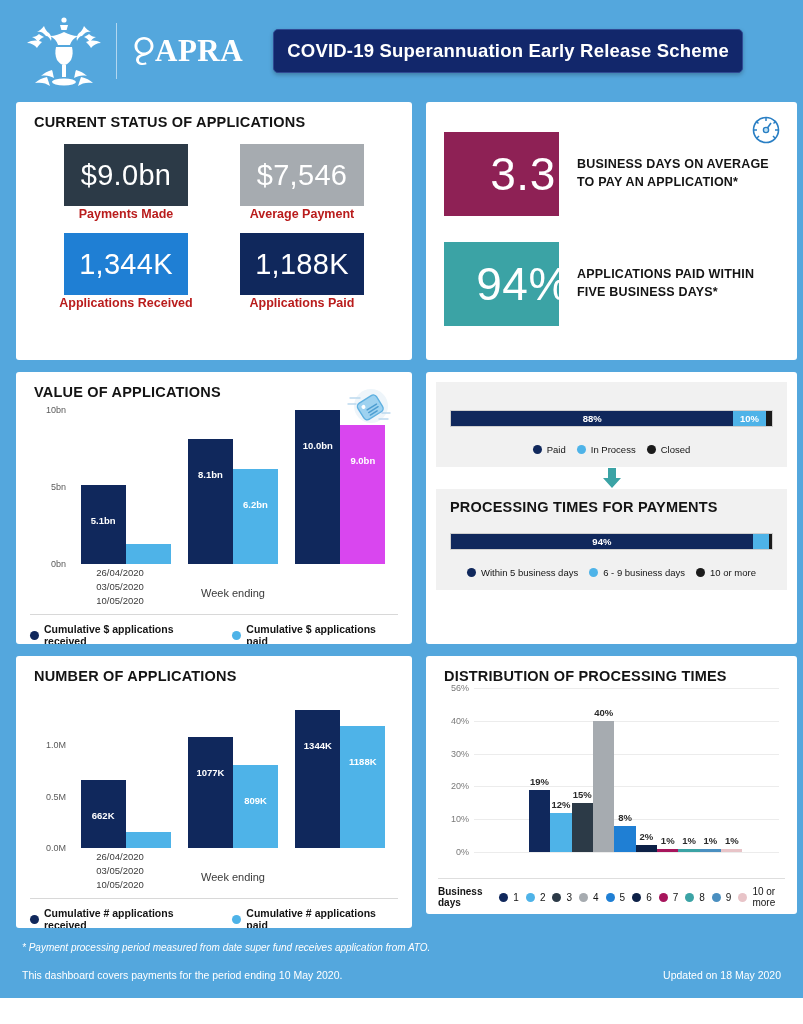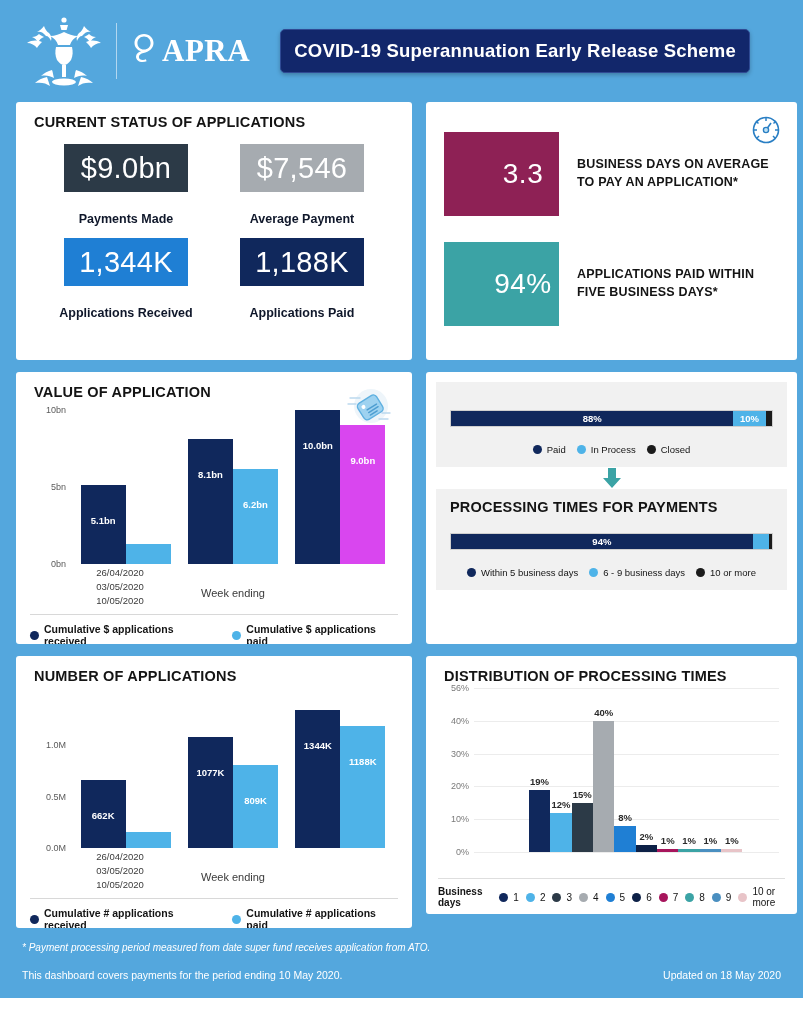--- a/index.html
+++ b/index.html
@@ -25,21 +25,21 @@
     align-items:center;
     padding:0 22px;
     gap:0;
   }
   .coat-of-arms { width:84px; height:74px; flex:0 0 auto; }
   .hdr-divider {
     width:1px; height:56px; background:rgba(255,255,255,.55);
     margin:0 16px 0 10px; flex:0 0 auto;
   }
   .apra-logo {
-    display:flex; align-items:flex-start; gap:7px;
+    display:flex; align-items:center; 
     flex:0 0 auto;
   }
   .apra-mark { width:22px; height:30px; }
   .apra-word {
     font-family:"Liberation Serif", serif;
     font-size:31px; font-weight:700; color:#fff;
     letter-spacing:.5px;
   }
   .title-banner {
     margin-left:30px;
@@ -79,41 +79,41 @@
 
   
   .kpi-card { height:258px; }
   .kpi-grid {
     display:grid; grid-template-columns:1fr 1fr;
     row-gap:6px; column-gap:0;
     padding:14px 22px 0 22px;
   }
   .kpi-cell { display:flex; flex-direction:column; align-items:center; }
   .kpi-box {
-    width:124px; height:48px;
+    width:124px; height:62px;
     display:flex; align-items:center; justify-content:center;
     color:#ffffff;
     font-size:29px; font-weight:400;
     letter-spacing:.3px;
   }
   .kpi-label {
-    margin-top:20px; margin-bottom:6px;
-    font-size:12.5px; font-weight:700; color:#0f172a;
+    margin-top:1px; margin-bottom:6px;
+    font-size:12.5px; font-weight:700; color:#b91c1c;
   }
 
   
   .stats-card { height:258px; padding:16px 18px; }
   .gauge-icon-wrap { position:absolute; top:10px; right:14px; }
   .stat-row { display:flex; align-items:center; gap:18px; }
   .stat-row.first { margin-top:14px; }
   .stat-row.second { margin-top:26px; }
   .stat-box {
     width:115px; height:84px;
     display:flex; align-items:center; justify-content:center;
-    color:#fff; font-size:28px; font-weight:400; letter-spacing:.5px;
+    color:#fff; font-size:46px; font-weight:400; letter-spacing:.5px;
     flex:0 0 auto;
     padding-left:43px;
   }
   .stat-text {
     font-size:12.5px; font-weight:700; line-height:1.42;
     color:#141414; letter-spacing:.2px;
   }
 
   
   .chart-card { height:272px; }
@@ -335,21 +335,21 @@
             <div class="stat-text">BUSINESS DAYS ON AVERAGE TO PAY AN APPLICATION*</div>
           </div>
           <div class="stat-row second">
             <div class="stat-box" style="background:#3ba3a5">94%</div>
             <div class="stat-text">APPLICATIONS PAID WITHIN FIVE BUSINESS DAYS*</div>
           </div>
         </div>
     </div>
 
     <div class="card chart-card">
-      <div class="card-title">VALUE OF APPLICATION</div>
+      <div class="card-title">VALUE OF APPLICATIONS</div>
       <div class="tag-icon-wrap">
         <svg width="46" height="42" viewBox="0 0 46 42">
           <circle cx="25" cy="20" r="17" fill="#eef5fa"></circle>
           <g stroke="#bcd9ee" stroke-width="1.4" stroke-linecap="round">
             <line x1="4" y1="12" x2="14" y2="12"></line>
             <line x1="2" y1="18" x2="10" y2="18"></line>
             <line x1="36" y1="27" x2="44" y2="27"></line>
             <line x1="33" y1="33" x2="42" y2="33"></line>
           </g>
           <g transform="rotate(-32 24 21)">

